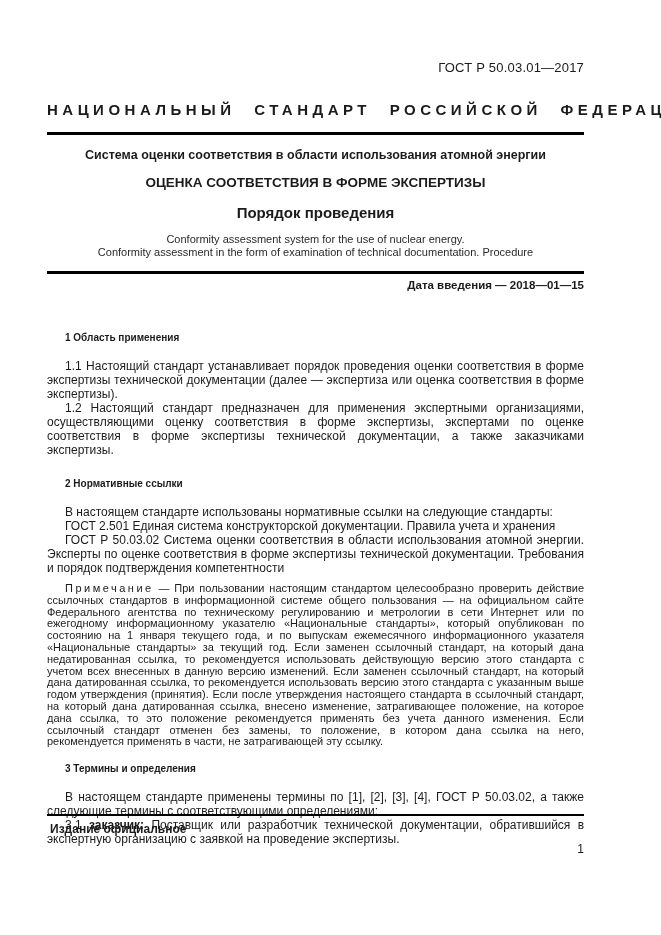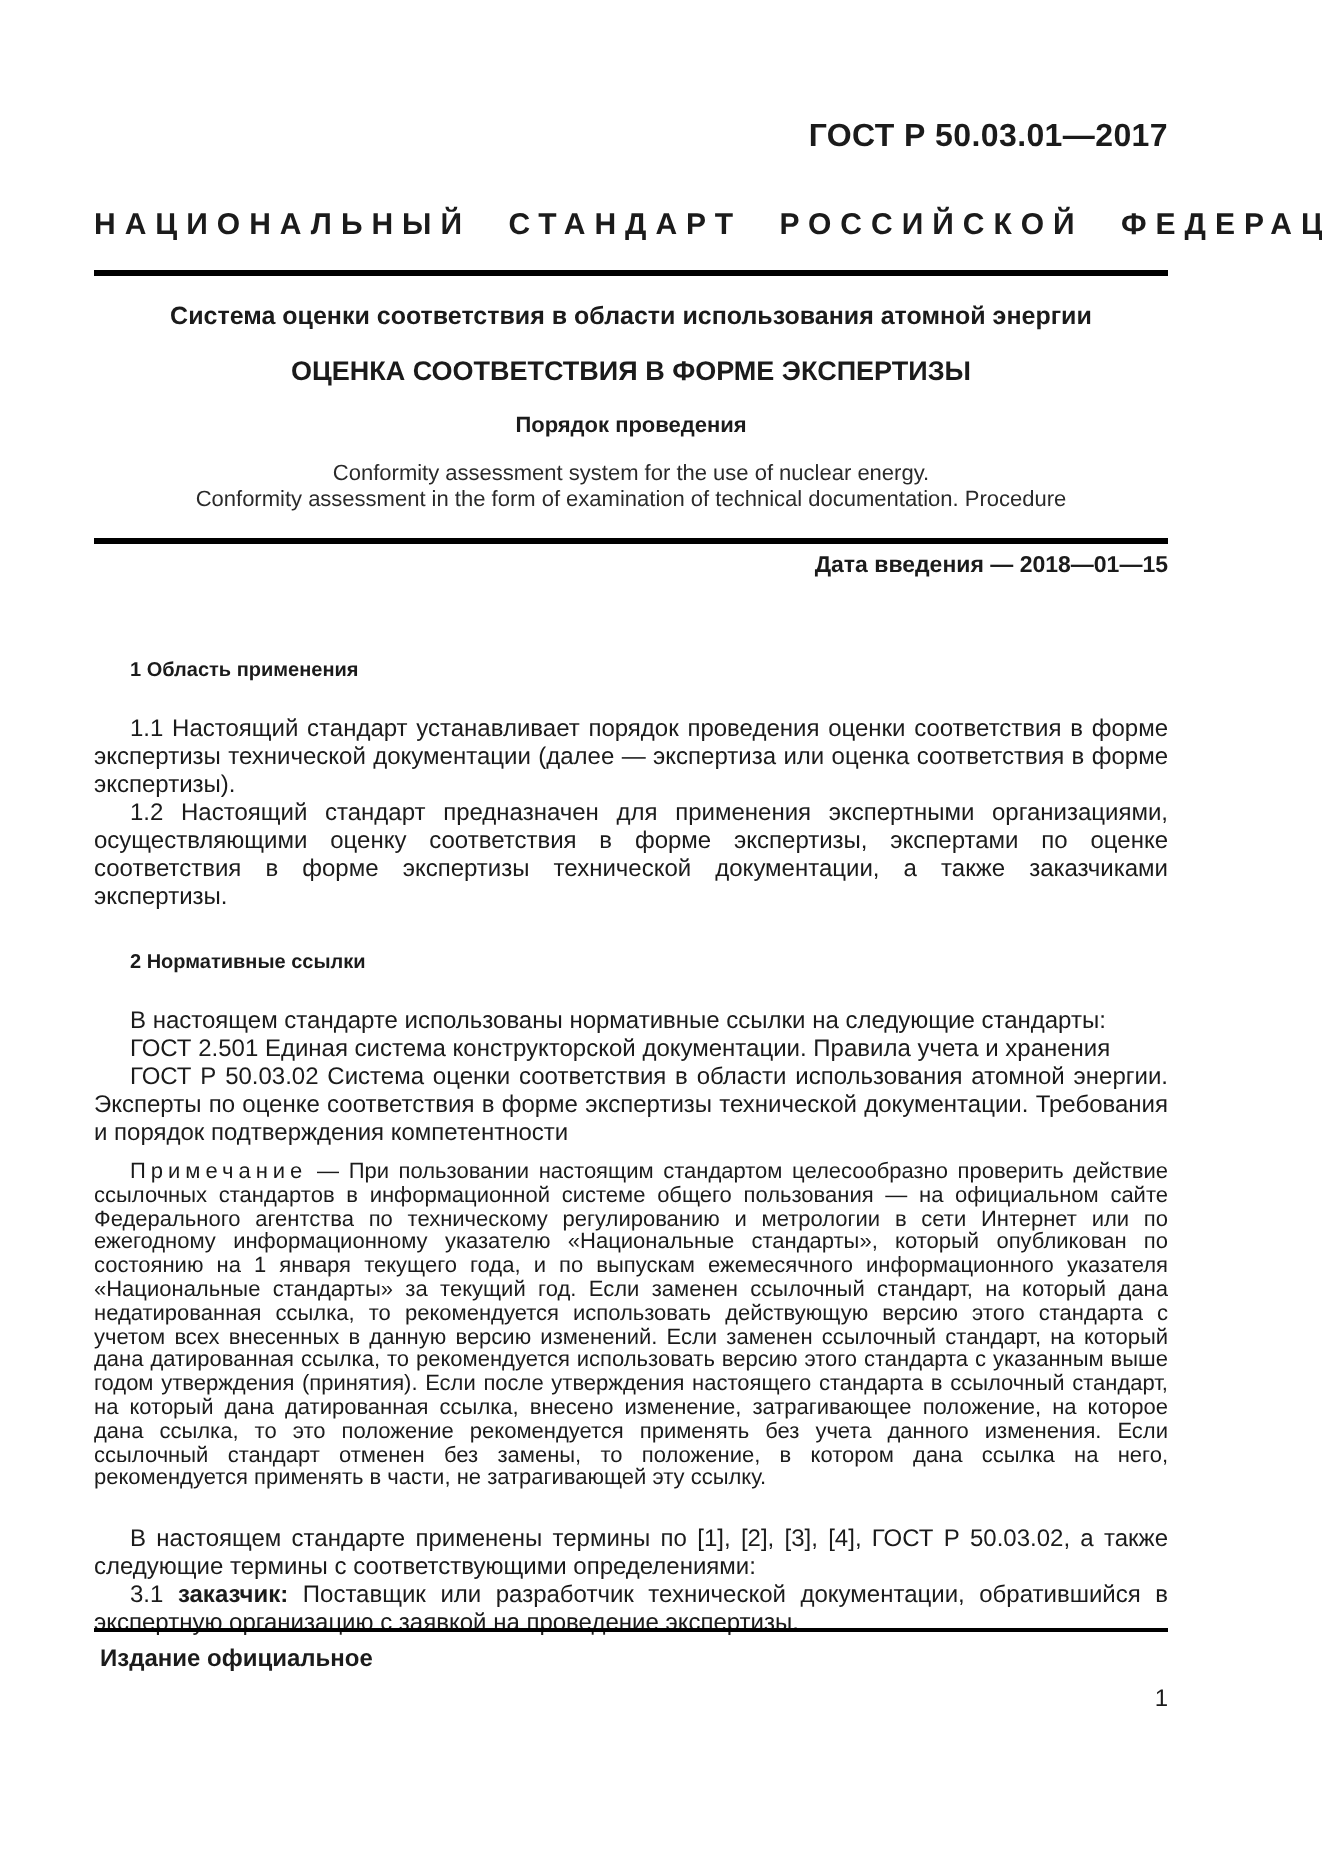--- a/index.html
+++ b/index.html
@@ -14,22 +14,22 @@
   }
   .content {
     position: absolute;
     left: 47px;
     width: 537px;
     top: 0;
   }
   .designation {
     padding-top: 60px;
     text-align: right;
-    font-weight: bold;
-    font-size: 16px;
+    font-weight: normal;
+    font-size: 13px;
     letter-spacing: 0.2px;
   }
   .standard-type {
     margin-top: 26px;
     text-align: center;
     font-weight: bold;
     font-size: 15px;
     letter-spacing: 4.5px;
     word-spacing: 10px;
     white-space: nowrap;
@@ -49,21 +49,21 @@
     margin-top: 13px;
     text-align: center;
     font-weight: bold;
     font-size: 13.5px;
     line-height: 16px;
   }
   .subtitle {
     margin-top: 13px;
     text-align: center;
     font-weight: bold;
-    font-size: 11px;
+    font-size: 15px;
   }
   .title-en {
     margin-top: 12px;
     text-align: center;
     font-size: 11px;
     line-height: 12.5px;
     color: #2a2a2a;
   }
   .rule-thick2 { margin-top: 13px; height: 3px; background: #000000; }
   .effective-date {
@@ -163,20 +163,21 @@
       <p>В настоящем стандарте использованы нормативные ссылки на следующие стандарты:</p>
       <p>ГОСТ 2.501 Единая система конструкторской документации. Правила учета и хранения</p>
       <p>ГОСТ Р 50.03.02 Система оценки соответствия в области использования атомной энергии. Эксперты по оценке соответствия в форме экспертизы технической документации. Требования и порядок подтверждения компетентности</p>
     </div>
 
     <div class="note">
       <span class="note-label">Примечание</span>
       <span>— При пользовании настоящим стандартом целесообразно проверить действие ссылочных стандартов в информационной системе общего пользования — на официальном сайте Федерального агентства по техническому регулированию и метрологии в сети Интернет или по ежегодному информационному указателю «Национальные стандарты», который опубликован по состоянию на 1 января текущего года, и по выпускам ежемесячного информационного указателя «Национальные стандарты» за текущий год. Если заменен ссылочный стандарт, на который дана недатированная ссылка, то рекомендуется использовать действующую версию этого стандарта с учетом всех внесенных в данную версию изменений. Если заменен ссылочный стандарт, на который дана датированная ссылка, то рекомендуется использовать версию этого стандарта с указанным выше годом утверждения (принятия). Если после утверждения настоящего стандарта в ссылочный стандарт, на который дана датированная ссылка, внесено изменение, затрагивающее положение, на которое дана ссылка, то это положение рекомендуется применять без учета данного изменения. Если ссылочный стандарт отменен без замены, то положение, в котором дана ссылка на него, рекомендуется применять в части, не затрагивающей эту ссылку.</span>
     </div>
 
+    <div class="section-heading h-sec3">3 Термины и определения</div>
 
     <div class="body-text">
       <p>В настоящем стандарте применены термины по [1], [2], [3], [4], ГОСТ Р 50.03.02, а также следующие термины с соответствующими определениями:</p>
       <p><span>3.1 </span><span class="term-name">заказчик:</span><span> Поставщик или разработчик технической документации, обратившийся в экспертную организацию с заявкой на проведение экспертизы.</span></p>
     </div>
 
   </div>
 
   <div class="footer-rule"></div>
   <div class="edition-label">Издание официальное</div>

